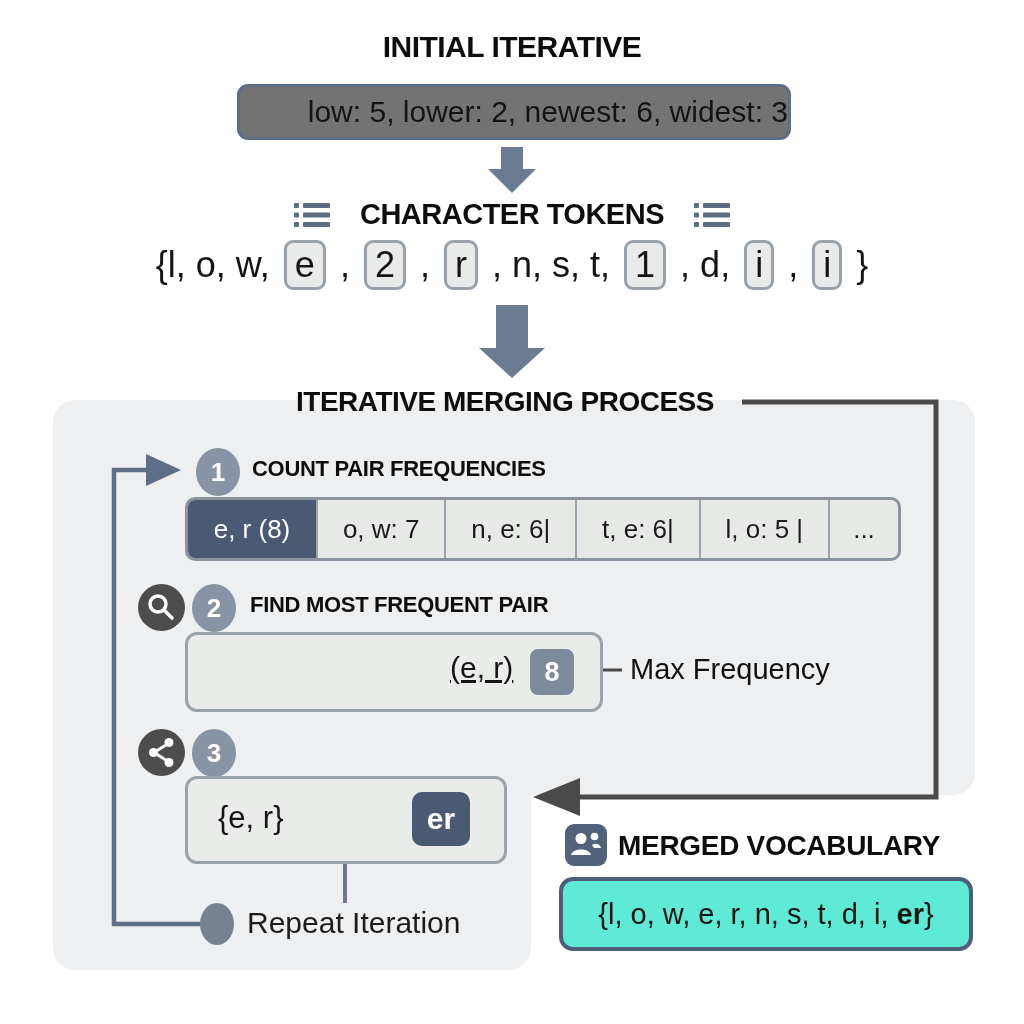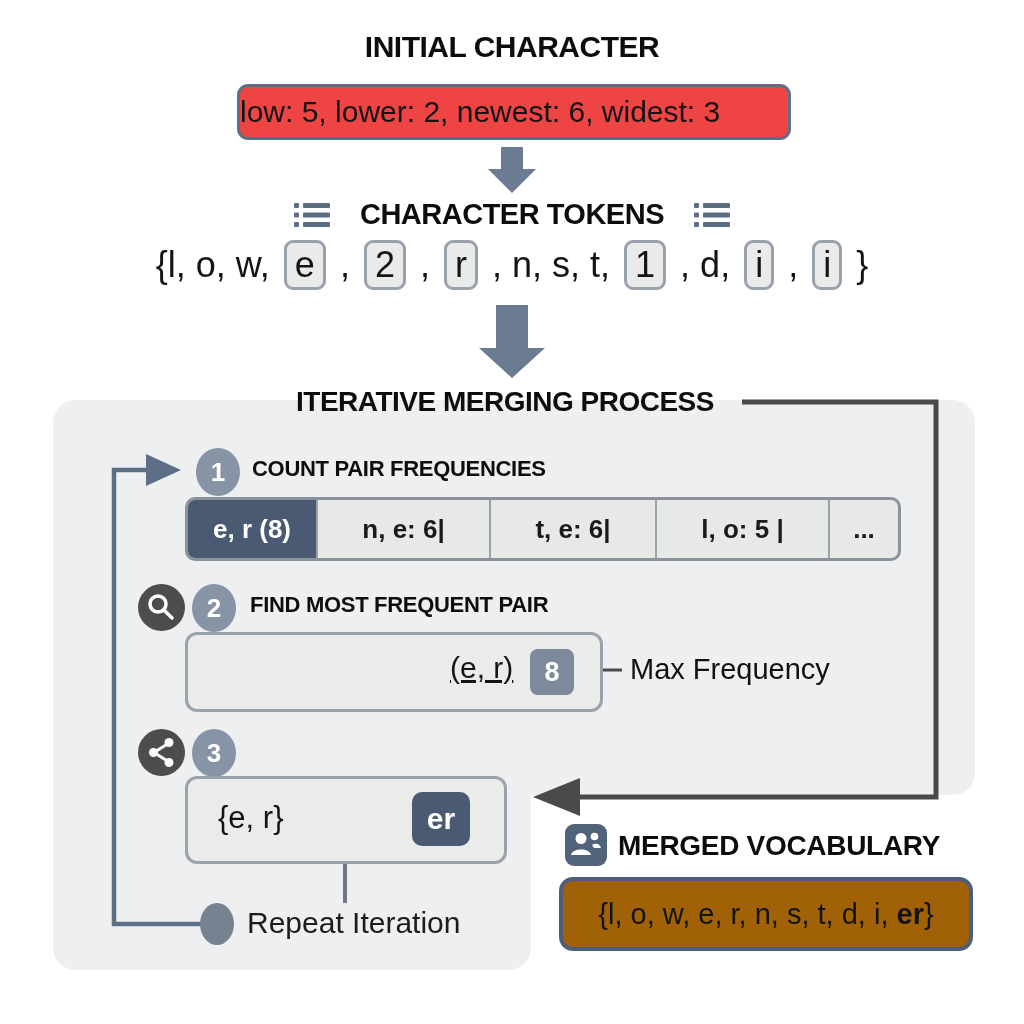--- a/index.html
+++ b/index.html
@@ -4,23 +4,23 @@
 <style>
   html,body{margin:0;padding:0;background:#ffffff;}
   #canvas{
     position:relative;width:1024px;height:1024px;background:#ffffff;overflow:hidden;
     font-family:"Liberation Sans", sans-serif;color:#111;
   }
   .abs{position:absolute;}
   
   .h-initial{left:0;right:0;top:30px;text-align:center;font-size:30px;font-weight:bold;letter-spacing:-0.5px;color:#0d0d0d;}
   .vocab-box{
-    left:237px;top:84px;width:548px;height:50px;background:#ef4444;
+    left:237px;top:84px;width:548px;height:50px;background:#737373;
     border:3px solid #5d6e85;border-radius:11px;
-    text-align:left;line-height:50px;font-size:30px;color:#141414;
+    text-align:right;line-height:50px;font-size:30px;color:#141414;
   }
   .char-head{left:0;right:0;top:198px;display:flex;justify-content:center;align-items:center;gap:30px;}
   .char-head .t{font-size:29px;font-weight:bold;letter-spacing:-0.5px;color:#0d0d0d;}
   .token-line{left:0;right:0;top:240px;text-align:center;font-size:36px;color:#141414;white-space:nowrap;}
   .tok{display:inline-block;vertical-align:baseline;}
   .tok.boxed{
     border:3px solid #99a2ac;border-radius:9px;background:#e8ebe9;
     padding:0 8px;margin:0 4px;line-height:44px;
   }
   
@@ -30,21 +30,21 @@
   
   .badge{
     width:44px;height:48px;border-radius:50%;background:#8794a6;color:#fff;
     text-align:center;line-height:48px;font-size:26px;font-weight:bold;z-index:3;
   }
   .icon-circle{width:47px;height:47px;border-radius:50%;background:#4d4d4d;z-index:3;}
   .step-title{font-size:22px;font-weight:bold;letter-spacing:-0.3px;color:#0d0d0d;z-index:3;white-space:nowrap;}
   
   .freq-table{
     left:185px;top:497px;width:710px;height:58px;display:flex;
-    border:3px solid #8a939e;border-radius:10px;overflow:hidden;background:#e6e9e6;z-index:3;font-weight:bold;
+    border:3px solid #8a939e;border-radius:10px;overflow:hidden;background:#e6e9e6;z-index:3;
   }
   .freq-cell{
     flex:1 1 auto;text-align:center;line-height:58px;font-size:26px;color:#1a1a1a;
     border-left:2px solid #9aa3ab;white-space:nowrap;
   }
   .freq-cell:first-child{border-left:none;}
   .freq-cell.dark{background:#4a5a73;color:#ffffff;flex:0 0 128px;}
   .freq-cell.ellipsis{flex:0 0 68px;}
   
   .step-box{background:#e9ece9;border:3px solid #9aa3ab;border-radius:12px;z-index:3;}
@@ -56,33 +56,33 @@
     text-align:center;font-weight:bold;
   }
   .chip.freq8{left:342px;top:14px;width:44px;height:46px;line-height:46px;font-size:27px;}
   .chip.er{left:224px;top:13px;width:58px;height:54px;line-height:54px;font-size:30px;background:#4a5a73;border-radius:10px;}
   .max-freq{left:630px;top:653px;font-size:29px;color:#111;z-index:3;}
   .repeat-label{left:247px;top:906px;font-size:30px;color:#1c1c1c;z-index:3;}
   
   .merged-icon{left:565px;top:824px;width:42px;height:42px;border-radius:9px;background:#51627b;z-index:3;}
   .merged-title{left:618px;top:830px;font-size:28px;font-weight:bold;letter-spacing:-0.3px;color:#0d0d0d;z-index:3;}
   .merged-box{
-    left:559px;top:877px;width:406px;height:66px;background:#a16207;
+    left:559px;top:877px;width:406px;height:66px;background:#5eead4;
     border:4px solid #4d5f78;border-radius:14px;text-align:center;line-height:66px;
     font-size:29px;color:#141414;white-space:nowrap;z-index:3;
   }
   .merged-box b{font-weight:bold;}
   #overlay{position:absolute;left:0;top:0;z-index:2;pointer-events:none;}
 </style>
 </head>
 <body>
 
 <div id="canvas">
 
-  <div class="abs h-initial">INITIAL CHARACTER</div>
+  <div class="abs h-initial">INITIAL ITERATIVE</div>
   <div class="abs vocab-box">low: 5, lower: 2, newest: 6, widest: 3</div>
 
   <div class="abs char-head">
     <svg width="36" height="28" viewBox="0 0 36 28">
       <g fill="#5c6c81">
         <rect x="0" y="2" width="5" height="5" rx="1"></rect>
           <rect x="9" y="2" width="27" height="5" rx="1"></rect>
         <rect x="0" y="11.5" width="5" height="5" rx="1"></rect>
           <rect x="9" y="11.5" width="27" height="5" rx="1"></rect>
         <rect x="0" y="21" width="5" height="5" rx="1"></rect>
@@ -152,20 +152,21 @@
 
     <line x1="601" y1="670" x2="622" y2="670" stroke="#4a4a4a" stroke-width="3"></line>
   </svg>
 
   <div class="abs process-title">ITERATIVE MERGING PROCESS</div>
 
   <div class="abs badge" style="left:196px;top:448px;">1</div>
   <div class="abs step-title" style="left:252px;top:456px;">COUNT PAIR FREQUENCIES</div>
   <div class="abs freq-table">
     <div class="freq-cell dark">e, r (8)</div>
+    <div class="freq-cell">o, w: 7</div>
     <div class="freq-cell">n, e: 6|</div>
     <div class="freq-cell">t, e: 6|</div>
     <div class="freq-cell">l, o: 5 |</div>
     <div class="freq-cell ellipsis">...</div>
   </div>
 
   <div class="abs icon-circle" style="left:138px;top:584px;">
     <svg width="47" height="47" viewBox="0 0 47 47">
       <circle cx="20" cy="20" r="8" fill="none" stroke="#fff" stroke-width="3.5"></circle>
       <line x1="26" y1="26" x2="34" y2="34" stroke="#fff" stroke-width="3.5" stroke-linecap="round"></line>

